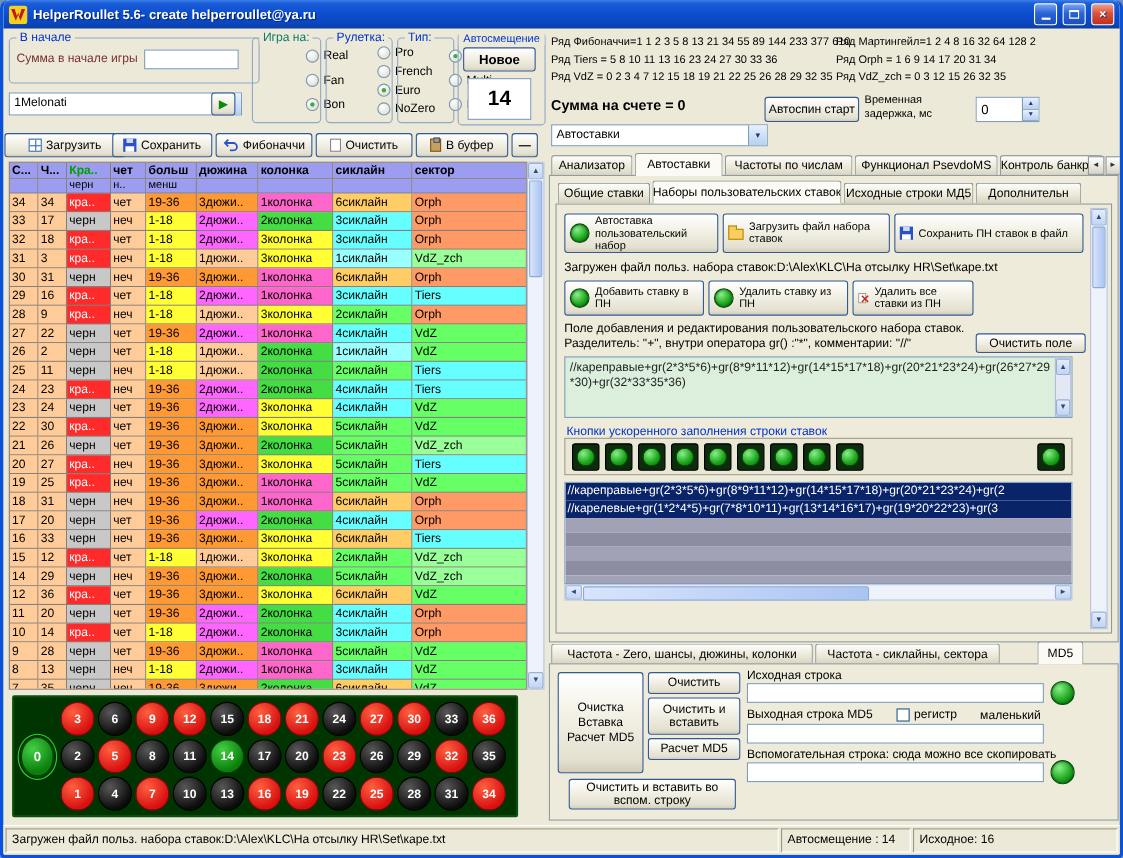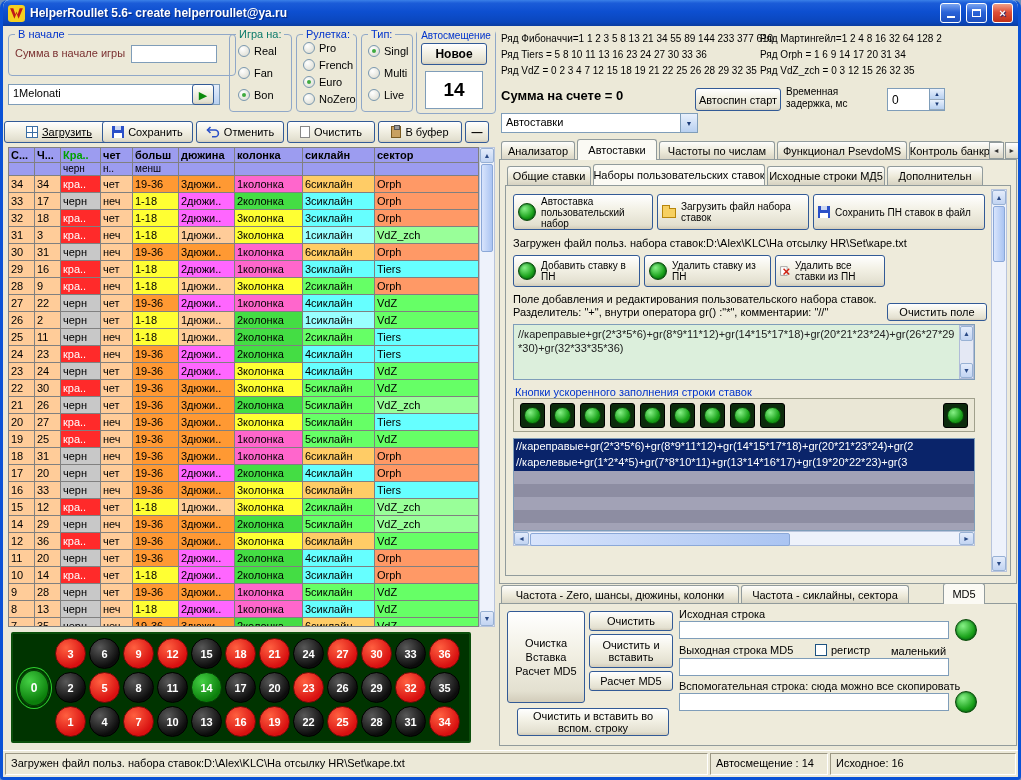--- a/index.html
+++ b/index.html
@@ -39,21 +39,21 @@
     border:1px solid #325a96; border-radius:3px;
     background:linear-gradient(180deg,#ffffff,#f2f0e4 45%,#e3e0d0 88%,#d2ccba);
     display:flex; align-items:center; justify-content:center; gap:4px;
     font-size:11px; text-align:center; line-height:12px; position:absolute; overflow:hidden;
   }
   .input { position:absolute; background:#fff; border:1px solid #7f9db9; font-size:11px; padding:1px 3px;
            font-family:"Liberation Sans",sans-serif; }
   .group { position:absolute; border:1px solid #90a8c8; border-radius:4px; }
   .gtitle { position:absolute; top:-7px; left:6px; background:#ece9d8; padding:0 3px;
             color:#0033cc; font-size:11px; white-space:nowrap; }
-  .radio-row { position:absolute; display:flex; gap:4px; white-space:nowrap; }
+  .radio-row { position:absolute; display:flex; gap:4px; white-space:nowrap;margin-left:40px; }
   .radio { width:12px; height:12px; border-radius:50%; border:1px solid #7a98af;
            background:radial-gradient(circle at 35% 30%,#fff,#d8d8cc); position:relative; flex:0 0 auto; }
   .radio.checked::after { content:""; position:absolute; left:3px; top:3px; width:4px; height:4px;
            border-radius:50%; background:#3faa3f; }
   .dd { position:absolute; background:#fff; border:1px solid #7f9db9; display:flex; align-items:stretch; }
   .dd-text { flex:1; padding:2px 4px; overflow:hidden; white-space:nowrap; }
   .dd-btn { width:17px; background:linear-gradient(180deg,#e8f0fc,#b8d0f0); border-left:1px solid #7f9db9;
             display:flex; align-items:center; justify-content:center; font-size:7px; color:#1a3a78; }
   .sunken { border:1px solid; border-color:#9c9884 #fff #fff #9c9884; }
   .cb { width:12px; height:12px; border:1px solid #1d5281; background:#fff; display:inline-block; }
@@ -73,21 +73,21 @@
   .g-type { left:358px; top:34px; width:52px; height:78px; }
   .g-auto { left:413px; top:30px; width:80px; height:84px; border:1px solid #90a8c8; border-radius:4px; position:absolute; }
   .auto-title { position:absolute; left:0; right:0; top:-1px; text-align:center; color:#0033cc; font-size:10px; background:#ece9d8; }
   .btn-new { left:4px; top:12px; width:66px; height:22px; font-weight:bold; font-size:12px; }
   .auto-val { position:absolute; left:8px; top:40px; width:58px; height:38px; background:#fff;
               border:1px solid #7f9db9; display:flex; align-items:center; justify-content:center;
               font-size:19px; font-weight:bold; }
 
   
   .tb { top:121px; height:22px; }
-  .tb1 { left:1px;  width:110px;text-decoration:underline; }
+  .tb1 { left:1px;  width:110px; }
   .tb2 { left:99px; width:91px; }
   .tb3 { left:193px; width:88px; }
   .tb4 { left:284px; width:88px; }
   .tb5 { left:375px; width:84px; }
   .tb-minus { left:462px; top:121px; width:24px; height:22px; font-weight:bold; }
 
   .icon-grid { width:12px; height:12px; border:1px solid #3a6ea5; background:#fff;
     background-image:linear-gradient(#3a6ea5,#3a6ea5),linear-gradient(#3a6ea5,#3a6ea5);
     background-size:1px 100%,100% 1px; background-position:5px 0,0 5px; background-repeat:no-repeat; flex:0 0 auto; }
   .icon-floppy { width:12px; height:12px; background:#2b50c8; position:relative; flex:0 0 auto; }
@@ -333,21 +333,21 @@
     </div>
   <div class="btn tb tb2">
     <span class="icon-floppy"></span>
     <span>Сохранить</span>
     </div>
   <div class="btn tb tb3">
     <svg width="14" height="12" viewBox="0 0 14 12">
         <path d="M4.5 1 L1.5 4 L4.5 7" fill="none" stroke="#2b50c8" stroke-width="1.6"></path>
         <path d="M1.5 4 H9 a3.4 3.4 0 0 1 0 6.8 H6" fill="none" stroke="#2b50c8" stroke-width="1.6"></path>
       </svg>
-    <span>Отменить</span>
+    <span>Фибоначчи</span>
     </div>
   <div class="btn tb tb4">
     <span class="icon-page"></span>
     <span>Очистить</span>
     </div>
   <div class="btn tb tb5">
     <span class="icon-clip"></span>
     <span>В буфер</span>
     </div>
   <div class="btn tb-minus">—</div>

